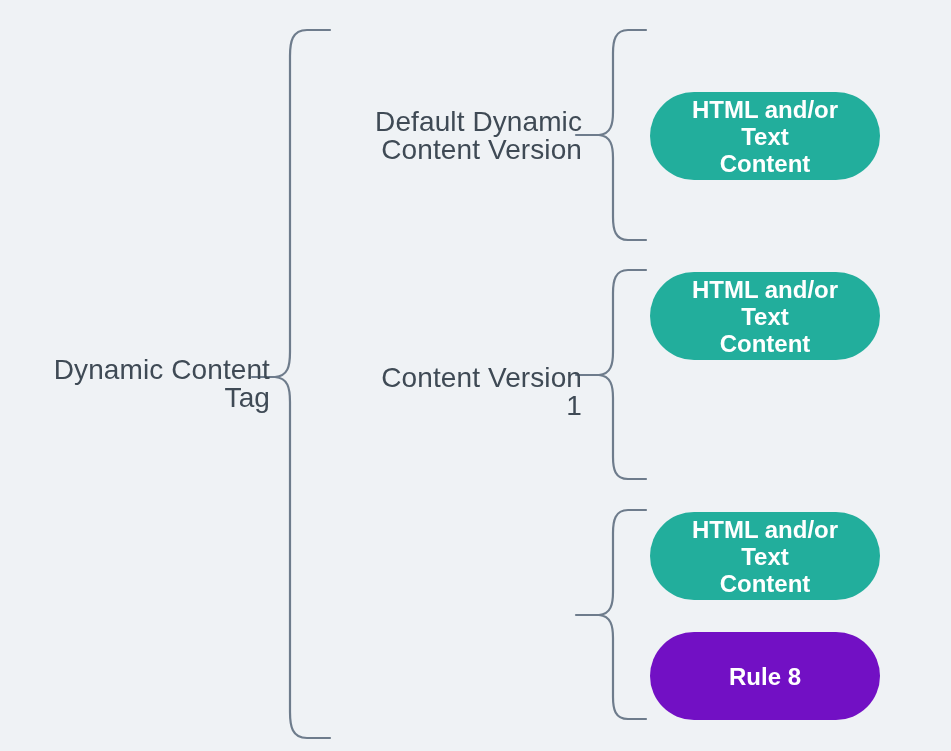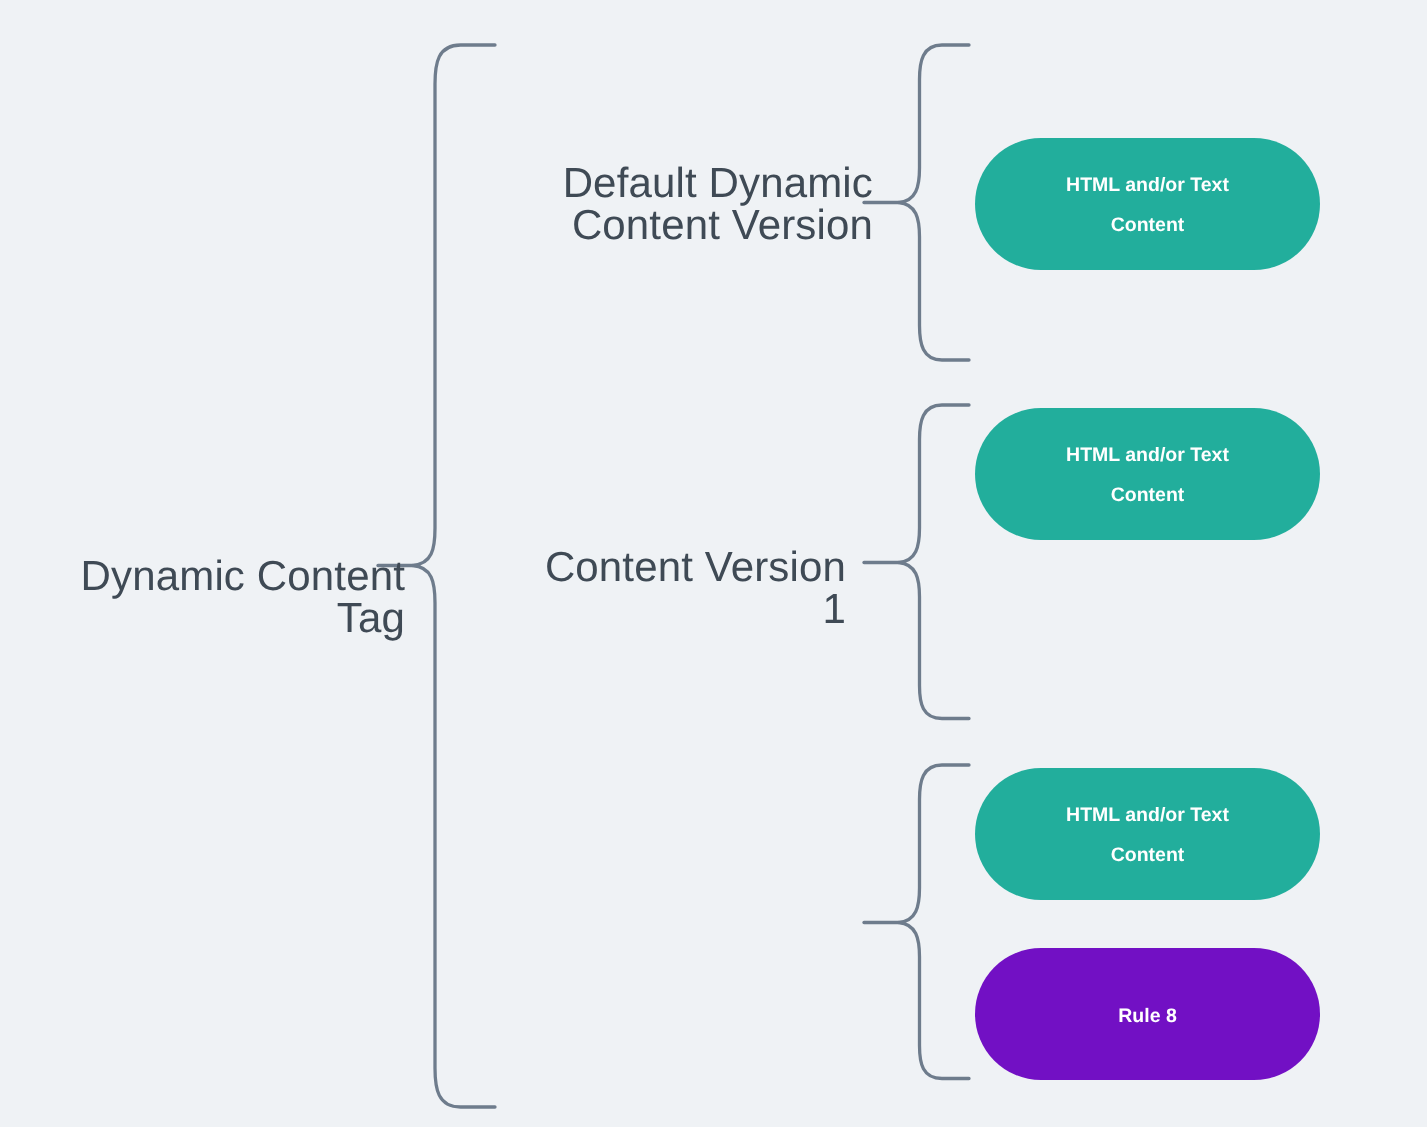--- a/index.html
+++ b/index.html
@@ -35,40 +35,40 @@
     text-align: right;
     white-space: pre-line;
   }
   .pill {
     position: absolute;
     display: flex;
     align-items: center;
     justify-content: center;
     text-align: center;
     color: #ffffff;
-    font-size: 13px;
+    font-size: 24px;
     font-weight: bold;
     line-height: 27px;
     border-radius: 46px;
     box-sizing: border-box;
     padding: 0 18px;
     white-space: pre-line;
   }
   .pill.teal { background: #22ae9c; }
   .pill.purple { background: #7210c4; }
 
   
   #root-label {
     left: 30px;
-    top: 370px;
+    top: 356px;
     width: 240px;
   }
   
   #version-label-0 { left: 370px; top: 108px; width: 212px; }
-  #version-label-1 { left: 352px; top: 364px; width: 212px; }
+  #version-label-1 { left: 370px; top: 364px; width: 212px; }
   #version-label-2 { left: 370px; top: 604px; width: 212px; }
 
   
   #pill-0 { left: 650px; top: 92px;  width: 230px; height: 88px; }
   #pill-1 { left: 650px; top: 272px; width: 230px; height: 88px; }
   #pill-2 { left: 650px; top: 392px; width: 230px; height: 88px; }
   #pill-3 { left: 650px; top: 512px; width: 230px; height: 88px; }
   #pill-4 { left: 650px; top: 632px; width: 230px; height: 88px; }
 </style>
 </head>

